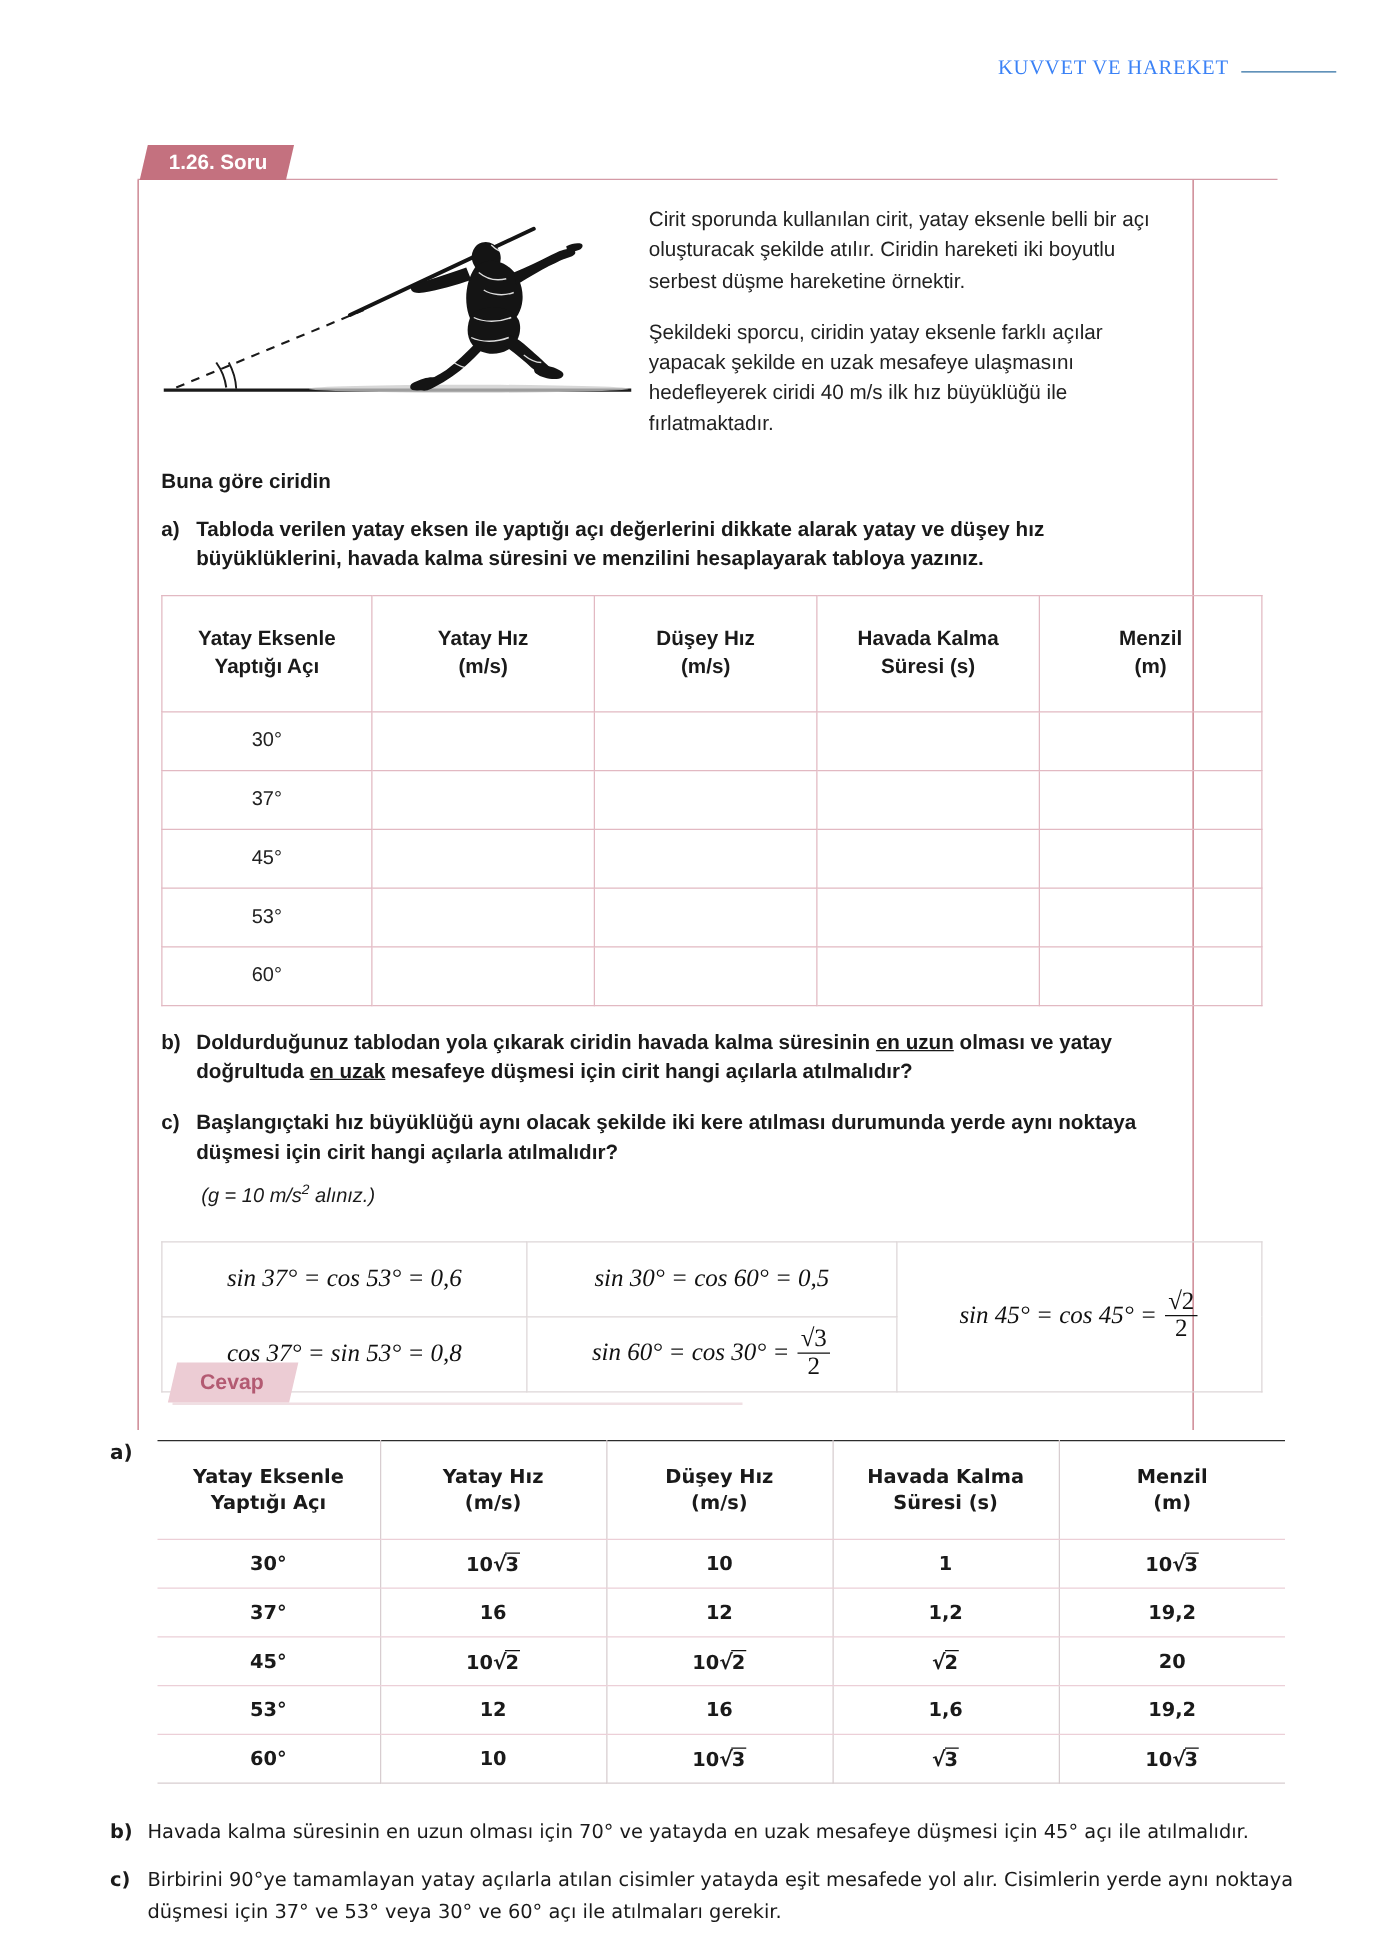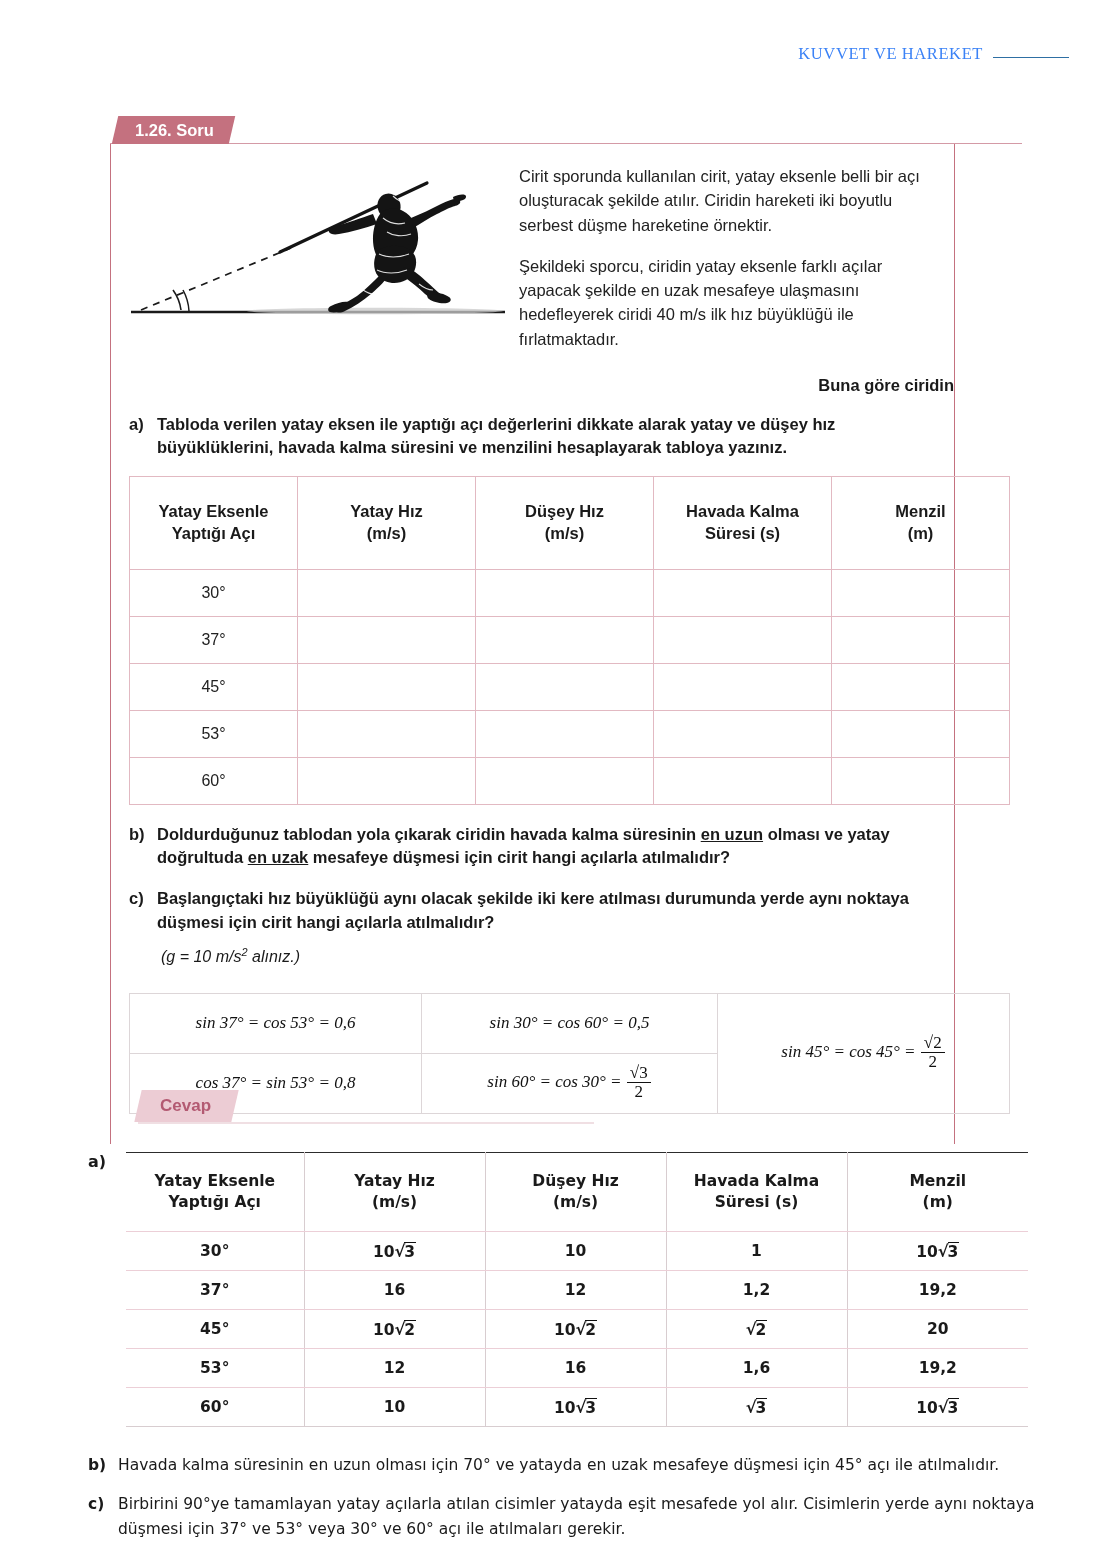--- a/index.html
+++ b/index.html
@@ -105,21 +105,20 @@
     font-size: 16.5px;
     line-height: 1.47;
     color: #222;
   }
 
   
   .prompt-lead {
     margin: 8px 0 0 18px;
     font-size: 16.5px;
     font-weight: bold;
-    text-align: right;
   }
   .prompt-item {
     display: flex;
     margin: 18px 0 0 18px;
     padding-right: 14px;
     font-size: 16.5px;
     font-weight: bold;
     line-height: 1.42;
   }
   .prompt-marker { width: 28px; flex: 0 0 28px; }
@@ -169,21 +168,21 @@
     width: 880px;
     margin-left: 2px;
     table-layout: fixed;
     font-family: "Liberation Serif", serif;
   }
   table.trig-table td {
     border: 1px solid #ddd6d8;
     text-align: center;
     vertical-align: middle;
     height: 57px;
-    font-size: 17px;
+    font-size: 20px;
     font-style: italic;
     color: #111;
   }
   .trig-c1 { width: 292px; }
   .trig-c2 { width: 296px; }
   .trig-c3 { width: 292px; }
 
   .frac {
     display: inline-block;
     vertical-align: middle;

